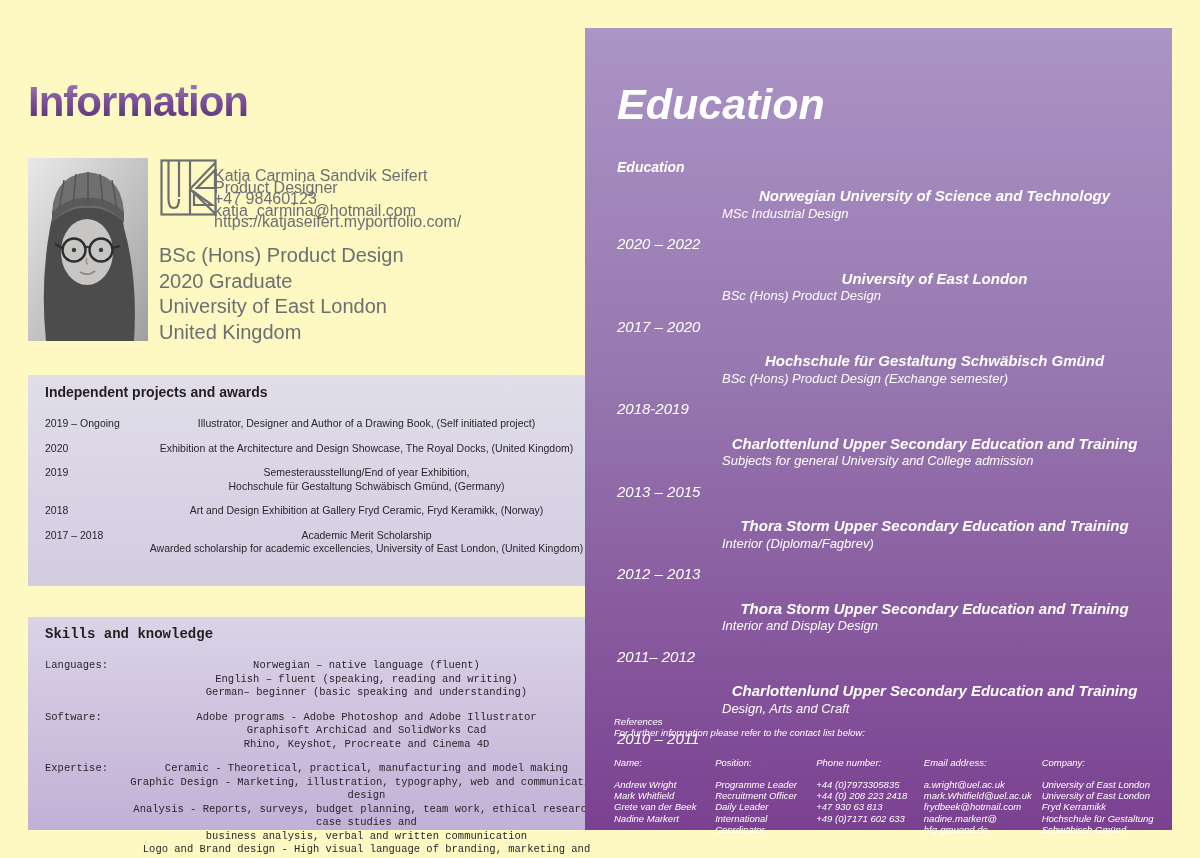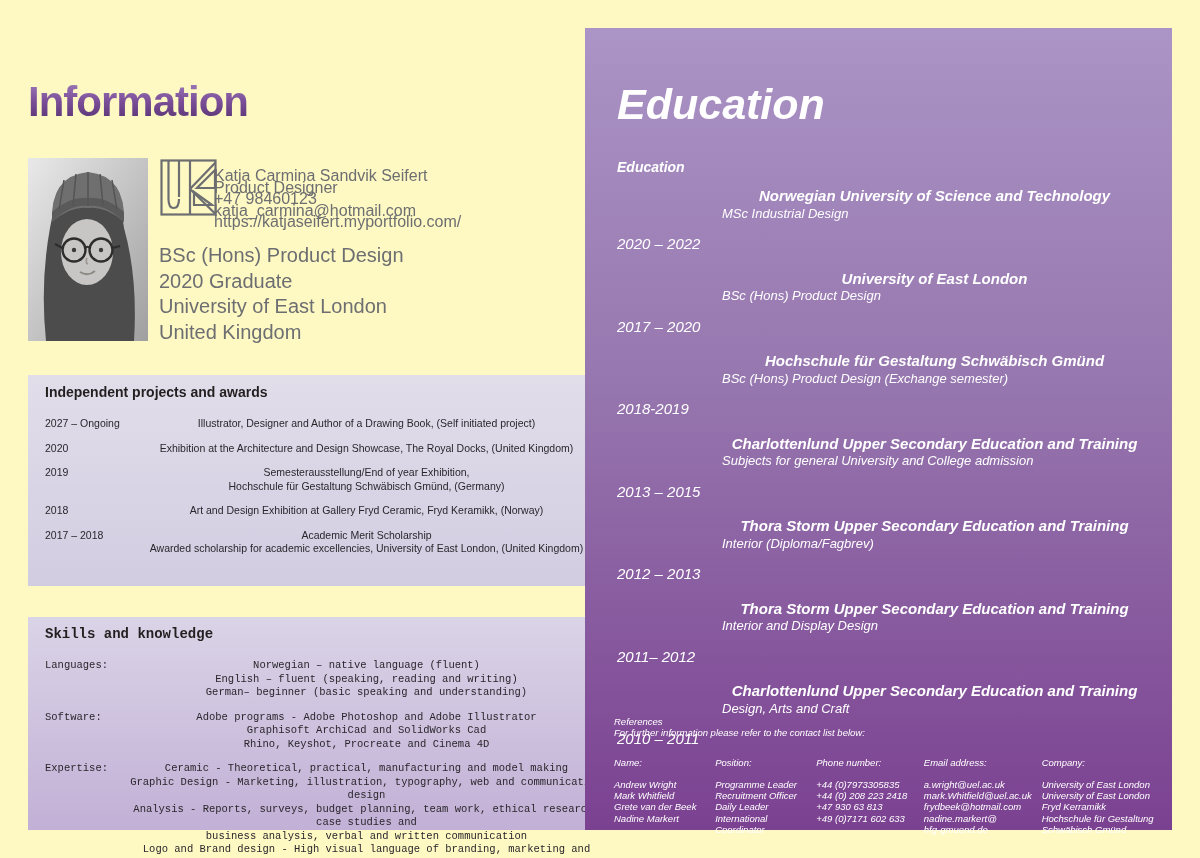--- a/index.html
+++ b/index.html
@@ -114,21 +114,21 @@
   </div>
 
   <div class="summary">BSc (Hons) Product Design
 2020 Graduate
 University of East London
 United Kingdom</div>
 
   <section class="box box-projects">
     <h3>Independent projects and awards</h3>
     <div class="row">
-      <div class="col-label">2027 – Ongoing</div>
+      <div class="col-label">2019 – Ongoing</div>
       <div class="col-text">Illustrator, Designer and Author of a Drawing Book, (Self initiated project)</div>
     </div>
     <div class="row">
       <div class="col-label">2020</div>
       <div class="col-text">Exhibition at the Architecture and Design Showcase, The Royal Docks, (United Kingdom)</div>
     </div>
     <div class="row">
       <div class="col-label">2019</div>
       <div class="col-text">Semesterausstellung/End of year Exhibition,
 Hochschule für Gestaltung Schwäbisch Gmünd, (Germany)</div>

